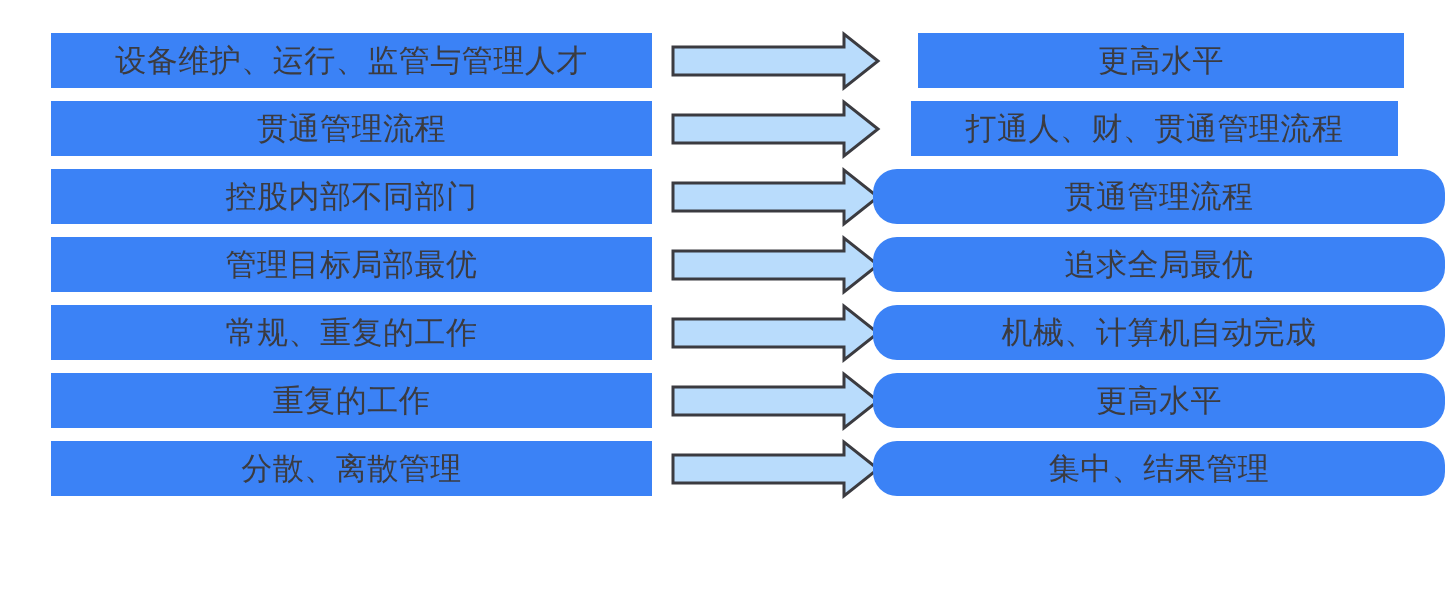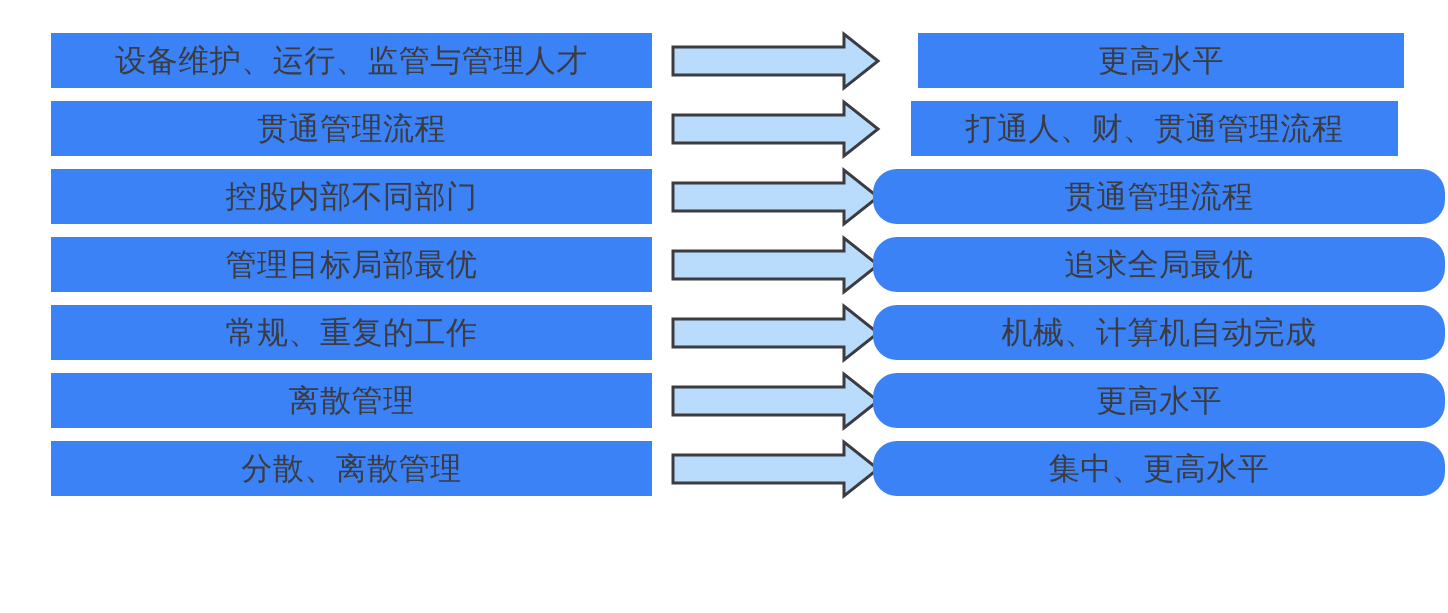--- a/index.html
+++ b/index.html
@@ -142,21 +142,21 @@
         <polygon points="5,17 176,17 176,4 210,31 176,58 176,45 5,45" fill="#b9dcfc" stroke="#3b3b40" stroke-width="3" stroke-linejoin="miter"></polygon>
       </svg>
     </div>
     <div class="box box-right std">
       <span class="box-label">追求全局最优</span>
     </div>
   </div>
 
   <div class="row" style="top:373px;">
     <div class="box box-left">
-      <span class="box-label">离散管理</span>
+      <span class="box-label">重复的工作</span>
     </div>
     <div class="arrow-wrap">
       <svg viewBox="0 0 215 62" xmlns="http://www.w3.org/2000/svg" aria-hidden="true">
         <polygon points="5,17 176,17 176,4 210,31 176,58 176,45 5,45" fill="#b9dcfc" stroke="#3b3b40" stroke-width="3" stroke-linejoin="miter"></polygon>
       </svg>
     </div>
     <div class="box box-right std">
       <span class="box-label">更高水平</span>
     </div>
   </div>
@@ -164,17 +164,17 @@
   <div class="row" style="top:441px;">
     <div class="box box-left">
       <span class="box-label">分散、离散管理</span>
     </div>
     <div class="arrow-wrap">
       <svg viewBox="0 0 215 62" xmlns="http://www.w3.org/2000/svg" aria-hidden="true">
         <polygon points="5,17 176,17 176,4 210,31 176,58 176,45 5,45" fill="#b9dcfc" stroke="#3b3b40" stroke-width="3" stroke-linejoin="miter"></polygon>
       </svg>
     </div>
     <div class="box box-right std">
-      <span class="box-label">集中、更高水平</span>
+      <span class="box-label">集中、结果管理</span>
     </div>
   </div>
 
 </div>
 
 </body></html>

